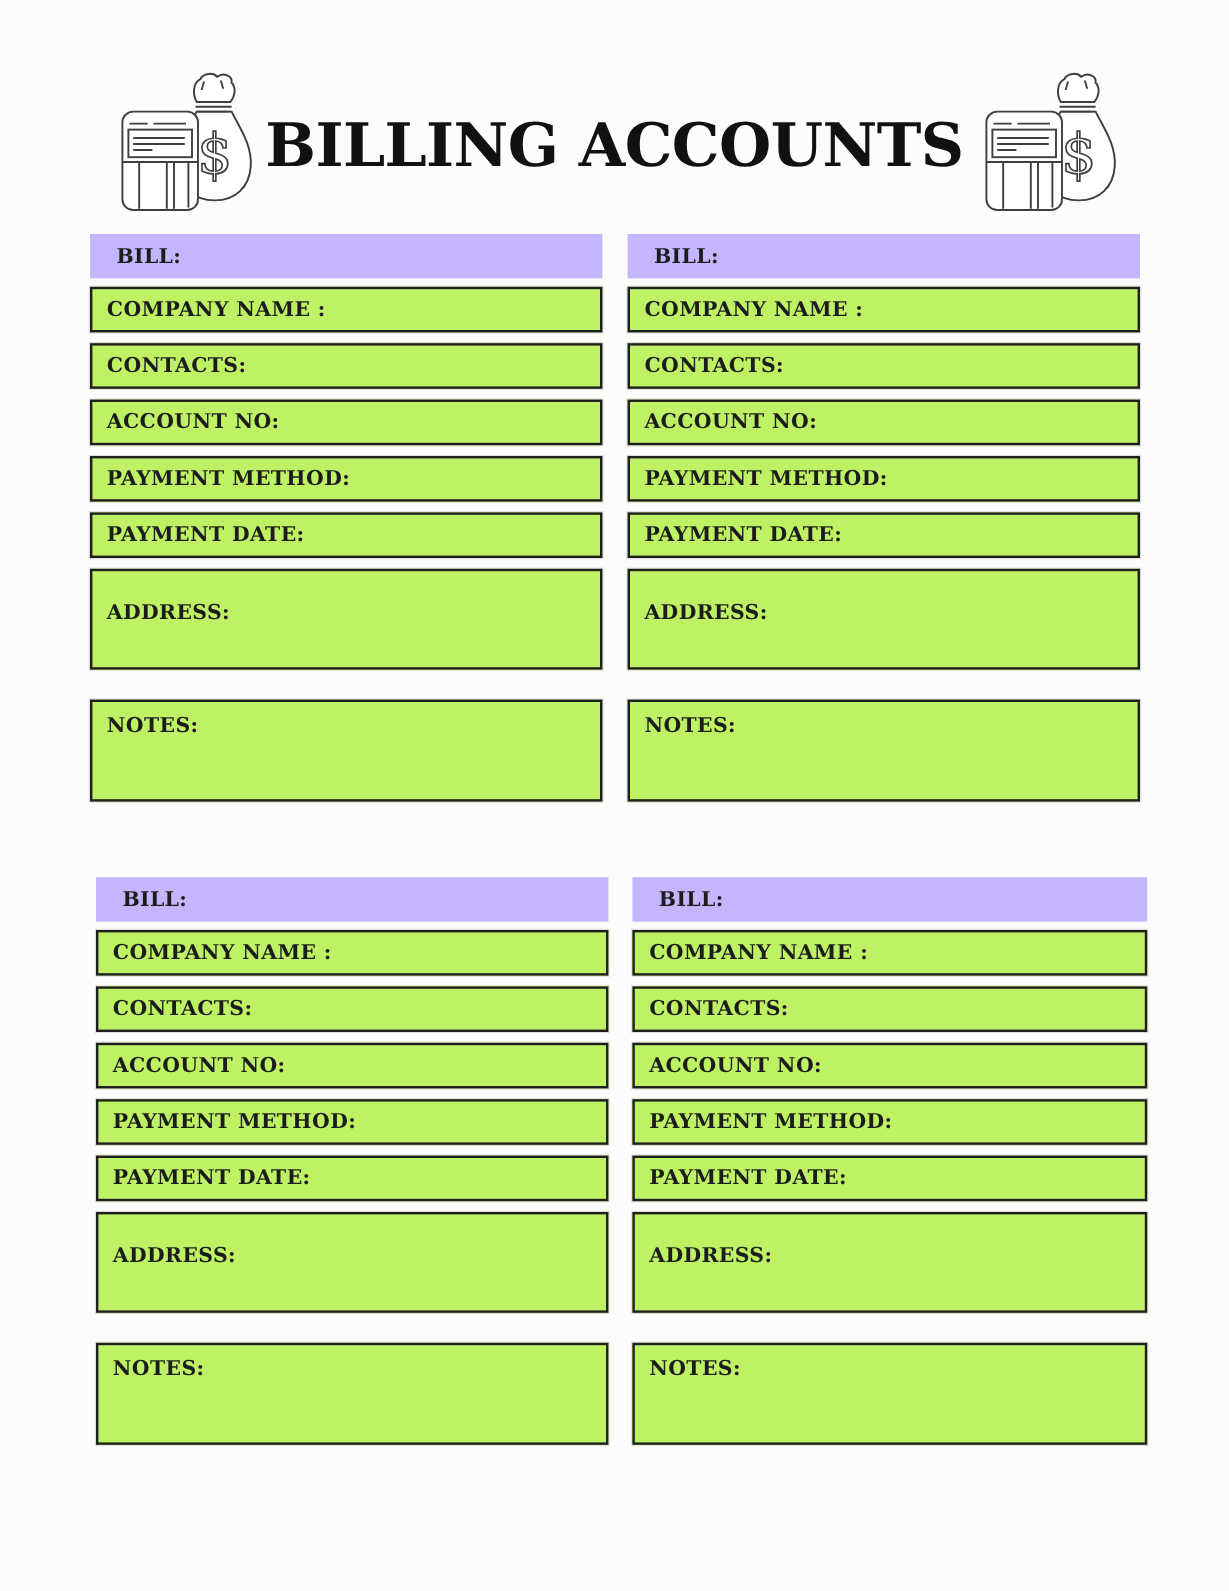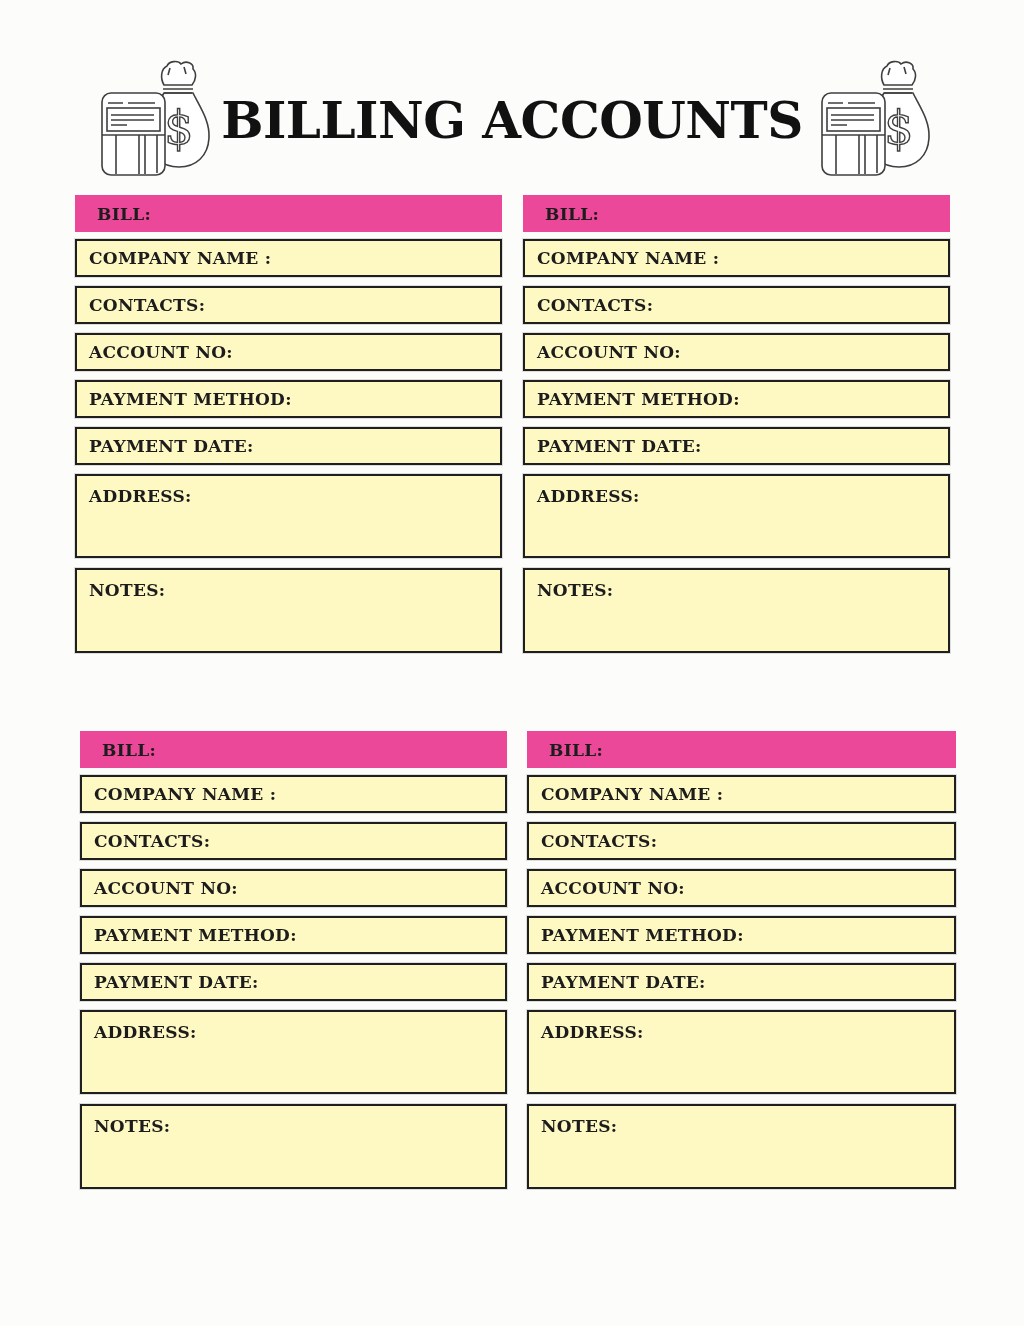--- a/index.html
+++ b/index.html
@@ -26,39 +26,39 @@
   .hero-icon.left  { left:100px; top:60px; }
   .hero-icon.right { left:820px; top:60px; }
 
   .card { position:absolute; width:427px; }
   .card.tl { left:75px;  top:195px; }
   .card.tr { left:523px; top:195px; }
   .card.bl { left:80px;  top:731px; }
   .card.br { left:527px; top:731px; width:429px; }
 
   .card-header {
-    height:37px; background:#ec4899;
+    height:37px; background:#c4b5fd;
     display:flex; align-items:center;
     padding-left:22px; box-sizing:border-box;
     font-size:17px; font-weight:600; letter-spacing:0.3px;
     margin-bottom:7px;
   }
 
   .row {
-    border:2px solid #1f1f1f; background:#fef9c3;
+    border:2px solid #1f1f1f; background:#bef264;
     box-sizing:border-box;
     font-size:17px; font-weight:600; letter-spacing:0.3px;
     box-shadow:0 0 0 1px rgba(0,0,0,0.12);
   }
   .row.single {
     height:38px; margin-bottom:9px;
     display:flex; align-items:center;
     padding-left:12px;
   }
-  .row.address { height:84px;  margin-bottom:10px; padding:10px 12px; }
+  .row.address { height:84px;  margin-bottom:25px; padding:25px 12px; }
   .row.notes   { height:85px; margin-bottom:0;    padding:10px 12px; }
 
   svg .stroke { stroke:#3f3f3f; stroke-width:1.6; fill:none; }
   svg .fillw  { fill:#ffffff; }
 </style>
 </head>
 <body>
 
 <div class="page">
 

